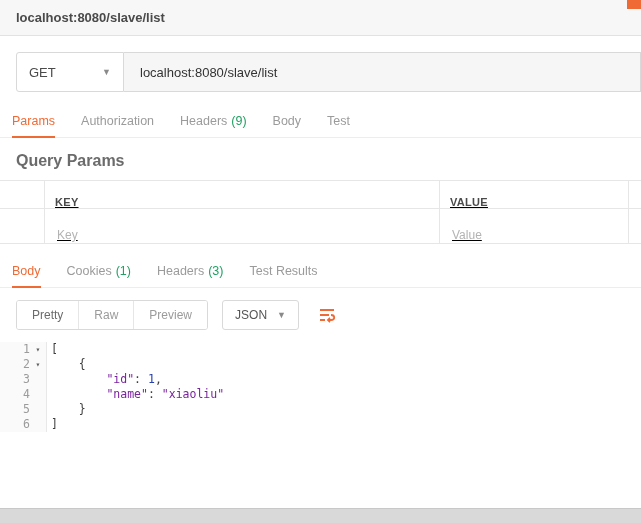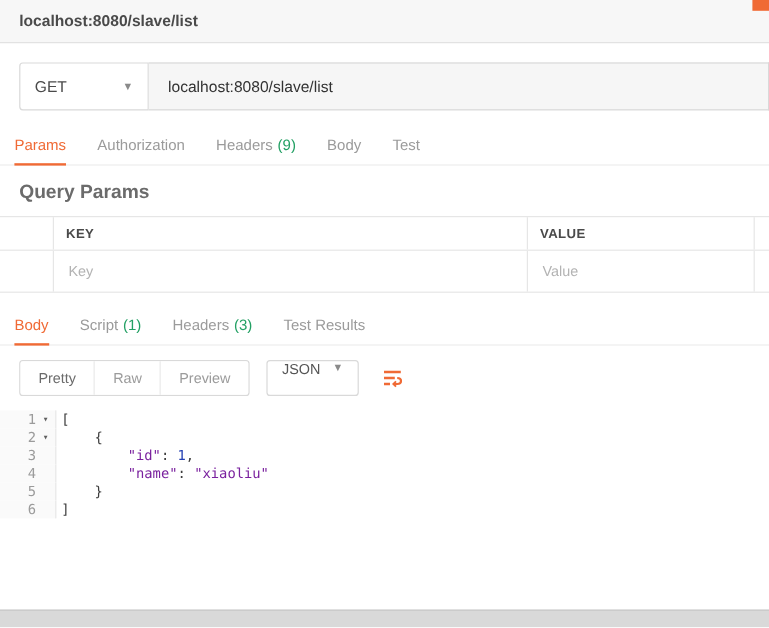--- a/index.html
+++ b/index.html
@@ -49,21 +49,21 @@
     content:""; position:absolute; left:0; right:0; bottom:-1px; height:2px; background:#f06a35;
   }
   .count { color:#23a064; margin-left:4px; }
 
   
   .qp-title { margin:14px 16px 10px 16px; font-size:16px; font-weight:700; color:#6b6b6b; }
   .qp-table { border-top:1px solid #e6e6e6; border-bottom:1px solid #e6e6e6; }
   .qp-row { display:flex; align-items:stretch; }
   .qp-row.head { height:28px; border-bottom:1px solid #e6e6e6; }
   .qp-row.body { height:34px; }
-  .cell { display:flex; align-items:center; }
+  .cell { display:flex; align-items:flex-end;text-decoration:underline; }
   .cell-check { width:45px; border-right:1px solid #e6e6e6; }
   .cell-key { width:395px; border-right:1px solid #e6e6e6; padding-left:10px; }
   .cell-value { flex:1; border-right:1px solid #e6e6e6; padding-left:10px; }
   .cell-end { width:12px; }
   .col-label { font-size:11px; font-weight:700; color:#4a4a4a; letter-spacing:.3px; }
   .qp-input {
     border:none; background:transparent; outline:none; width:95%;
     font-size:12px; color:#333; font-family:"Liberation Sans",sans-serif;
   }
   .qp-input::placeholder { color:#b3b3b3; }
@@ -72,21 +72,21 @@
   .resp-toolbar { display:flex; align-items:center; margin:12px 16px 12px 16px; height:30px; }
   .seg { display:flex; border:1px solid #d9d9d9; border-radius:3px; height:30px; overflow:hidden; }
   .seg-btn {
     padding:0 15px; display:flex; align-items:center; font-size:12px;
     color:#9b9b9b; border-right:1px solid #e6e6e6; cursor:pointer; background:#fff;
   }
   .seg-btn:last-child { border-right:none; }
   .seg-btn.active { color:#6b6b6b; }
   .json-select {
     margin-left:14px; height:30px; border:1px solid #d9d9d9; border-radius:3px;
-    display:flex; padding:0 12px; font-size:12px; color:#555;
+    display:flex; align-items:center; padding:0 12px; font-size:12px; color:#555;
     cursor:pointer; background:#fff;
   }
   .json-select .chev { margin-left:10px; }
   .wrap-btn { margin-left:16px; width:24px; height:24px; display:flex; align-items:center; justify-content:center; cursor:pointer; }
 
   
   .editor {
     margin-top:10px; font-family:"DejaVu Sans Mono", monospace; font-size:11.5px;
     height:176px;
   }
@@ -163,21 +163,21 @@
       </div>
       <div class="cell cell-end"></div>
     </div>
   </div>
 
   <div class="tabs resp">
     <div class="tab active">
       <span>Body</span>
     </div>
     <div class="tab">
-      <span>Script</span>
+      <span>Cookies</span>
       <span class="count">(1)</span>
     </div>
     <div class="tab">
       <span>Headers</span>
       <span class="count">(3)</span>
     </div>
     <div class="tab">
       <span>Test Results</span>
     </div>
   </div>

